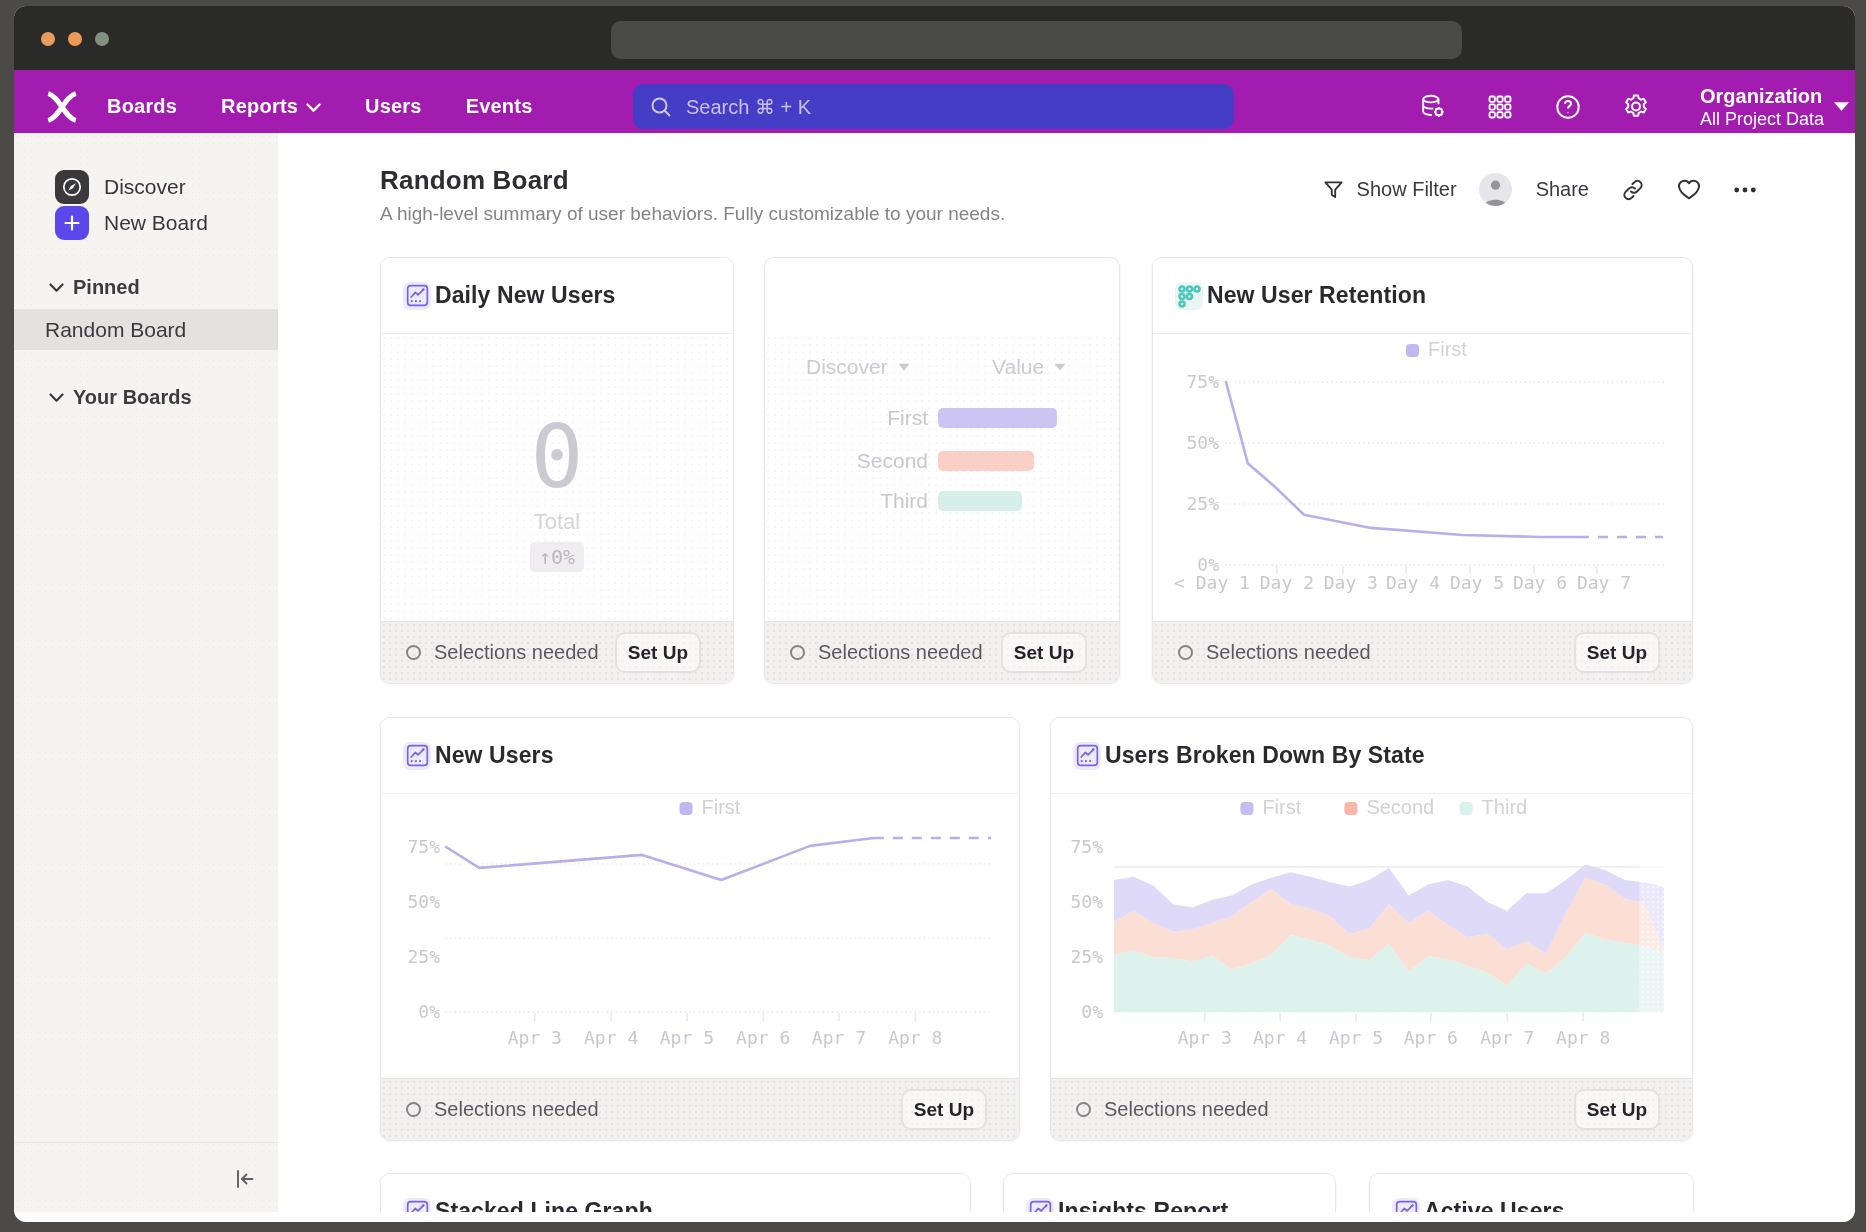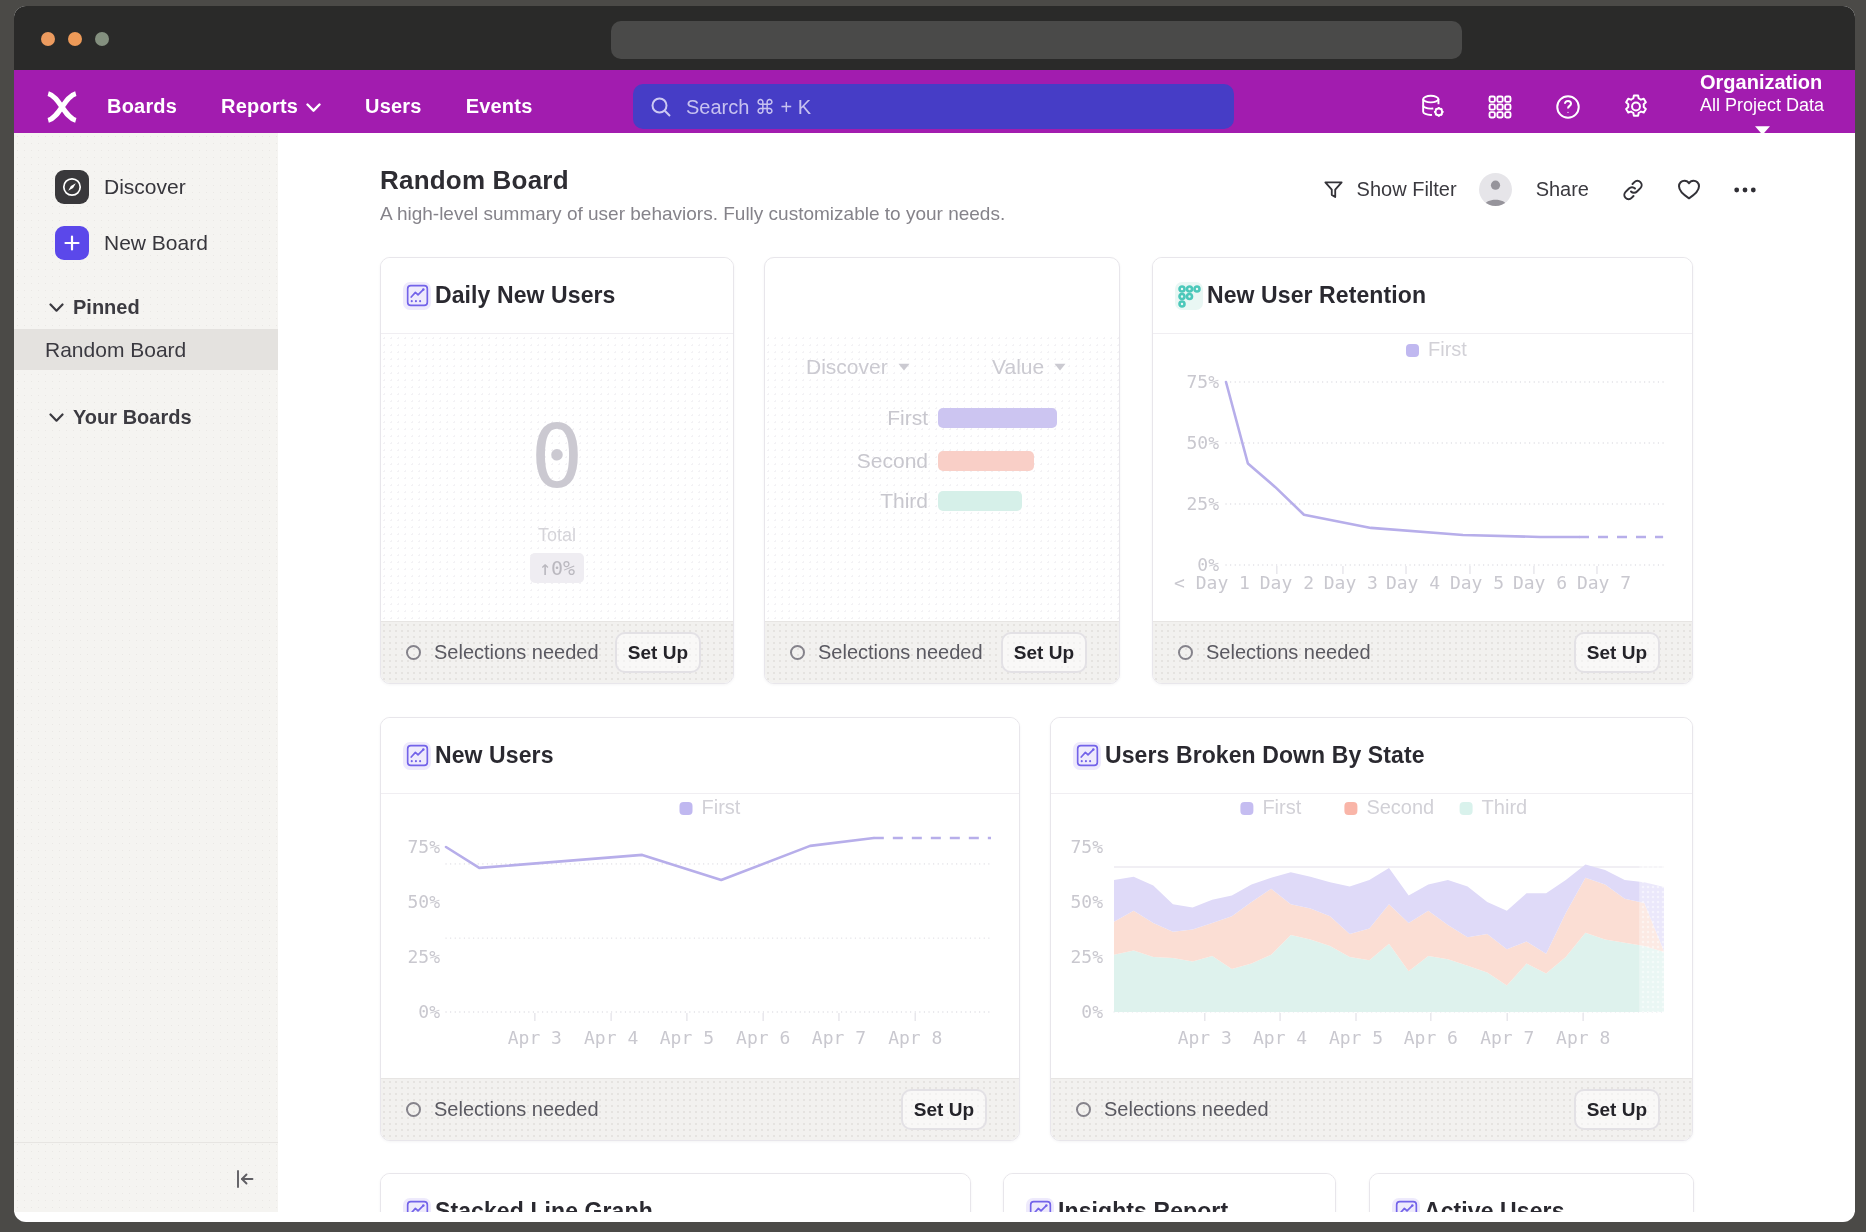--- a/index.html
+++ b/index.html
@@ -26,34 +26,34 @@
   .nav-items { position:absolute; left:93px; top:0; height:73px; display:flex; align-items:center; gap:44px; }
   .nav-item { color:#fff; font-size:20px; font-weight:600; letter-spacing:.2px; display:flex;
               align-items:center; gap:8px; cursor:pointer; }
   .nav-item svg { margin-top:2px; }
   .nav-search { position:absolute; left:619px; top:14px; width:601px; height:45px; border-radius:10px;
                 background:#463dc6; display:flex; align-items:center; padding:0 16px; }
   .nav-search .placeholder { color:#c7c2f0; font-size:20px; margin-left:13px; }
   .nav-icons { position:absolute; left:1404px; top:0; height:73px; display:flex; align-items:center; gap:40px; color:#fff; }
   .nav-icons .nicon { width:28px; height:28px; display:flex; align-items:center; justify-content:center; cursor:pointer; }
   .nav-org { position:absolute; left:1686px; top:0; height:73px; display:flex; align-items:center; gap:9px;
-             color:#fff; cursor:pointer; white-space:nowrap;flex-direction:column; }
+             color:#fff; cursor:pointer; white-space:nowrap; }
   .nav-org .org-name { font-size:20px; font-weight:700; line-height:24px; }
   .nav-org .org-project { font-size:18px; font-weight:400; line-height:22px; }
 
   
   .appbody { display:flex; height:1079px; }
 
   
   .sidebar { position:relative; width:264px; background:#f5f4f1;
     background-image:radial-gradient(#eae8e5 0.95px, transparent 0.95px);
     background-size:7px 7px; flex:none; }
   .side-item { display:flex; align-items:center; gap:15px; margin:0 0 0 41px; height:34px; cursor:pointer; }
   .side-item.discover { margin-top:37px; }
-  .side-item.newboard { margin-top:22px; }
+  .side-item.newboard { margin-top:2px; }
   .side-ico { width:34px; height:34px; border-radius:9px; display:flex; align-items:center;
               justify-content:center; flex:none; }
   .side-ico.dark { background:#39383b; color:#fff; }
   .side-ico.purple { background:#5b48ea; color:#fff; }
   .side-label { font-size:21px; color:#37363c; font-weight:500; }
   .side-section { display:flex; align-items:center; gap:9px; margin-left:35px; margin-top:36px;
                   color:#45444a; cursor:pointer; }
   .side-section .sec-label { font-size:20px; font-weight:600; color:#3c3b41; }
   .side-sel { margin-top:10px; height:41px; width:305px; background:#e4e2df; border-radius:0 21px 21px 0;
               display:flex; align-items:center; padding-left:31px; cursor:pointer; }
@@ -98,21 +98,21 @@
   #card-retention { left:874px; top:124px; width:541px; height:427px; }
   #card-newusers  { left:102px; top:584px; width:640px; height:424px; }
   #card-state     { left:772px; top:584px; width:643px; height:424px; }
   #card-stacked   { left:102px; top:1040px; width:591px; height:300px; }
   #card-insights  { left:725px; top:1040px; width:333px; height:300px; }
   #card-active    { left:1091px; top:1040px; width:325px; height:300px; }
 
   
   .metric-wrap { position:absolute; left:0; right:0; top:0; text-align:center; }
   .metric-value { font-size:88px; color:#cbc9d1; line-height:1; margin-top:78px; }
-  .metric-label { font-size:18px; color:#d5d4d9; margin-top:24px; }
+  .metric-label { font-size:22px; color:#d5d4d9; margin-top:8px; }
   .metric-delta { display:inline-block; margin-top:7px; background:#efedf2; border-radius:5px;
                   color:#bab8bf; font-size:20px; padding:3px 9px; }
 
   
   .bd-cols { position:absolute; top:20px; left:0; right:0; }
   .bd-col { position:absolute; font-size:21px; color:#cbcad1; display:flex; align-items:center; gap:10px; }
   .bd-col.c1 { left:41px; } .bd-col.c2 { left:227px; }
   .bd-row { position:absolute; left:0; height:24px; }
   .bd-label { position:absolute; width:163px; text-align:right; font-size:21px; color:#c8c7ce; top:0; }
   .bd-bar { position:absolute; left:173px; height:20px; top:2px; border-radius:5px; }

